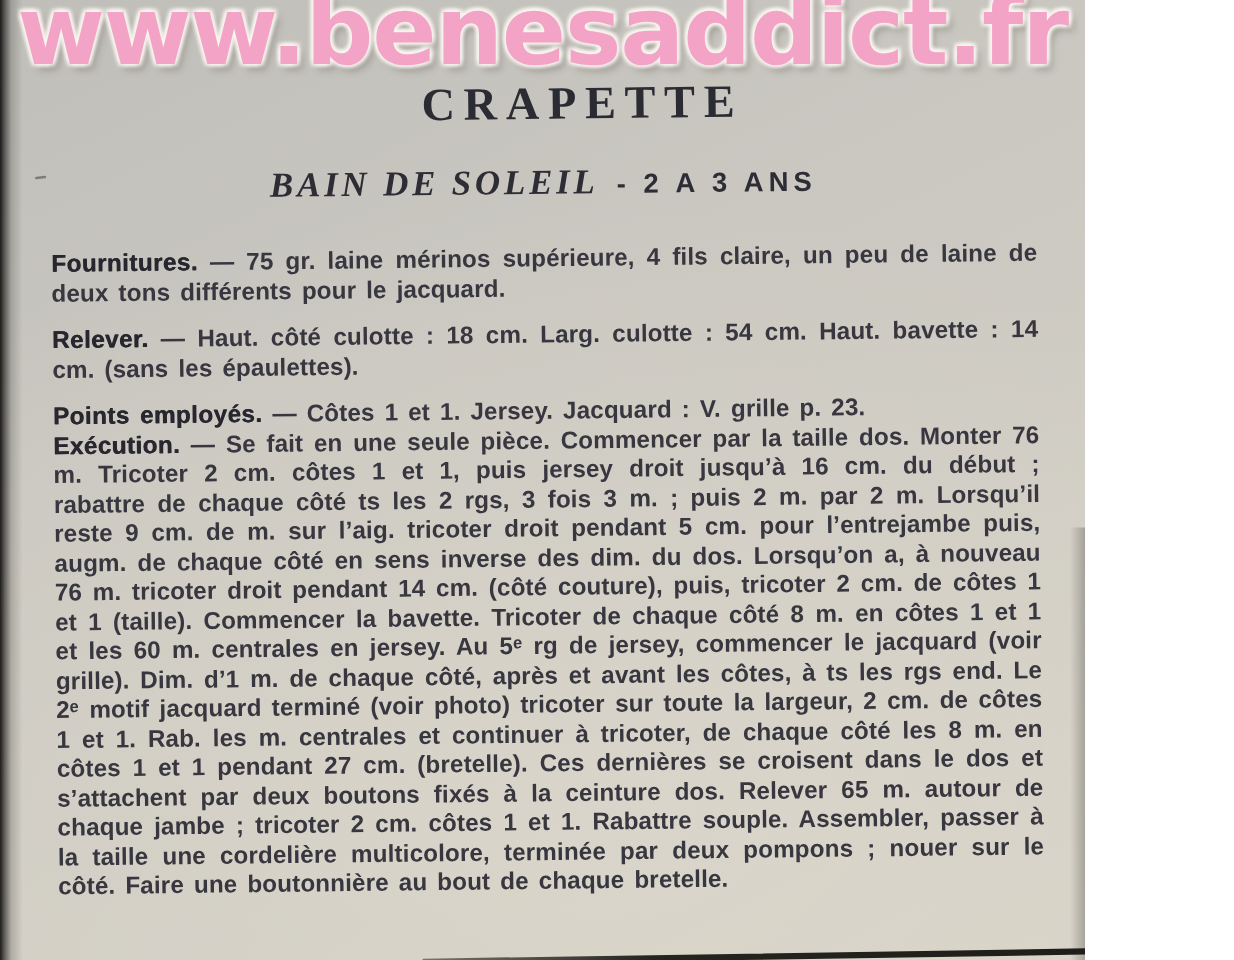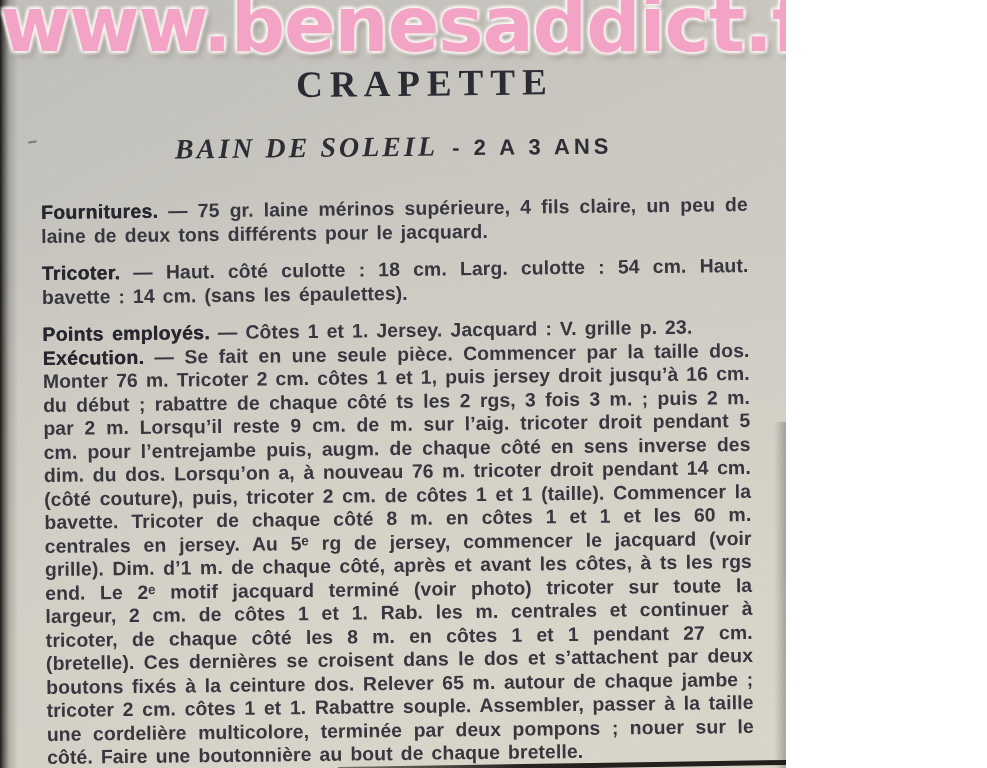--- a/index.html
+++ b/index.html
@@ -1,20 +1,20 @@
 <!DOCTYPE html>
 <html><head>
 <meta charset="utf-8">
 <style>
   html, body { margin: 0; padding: 0; }
   body { width: 987px; height: 768px; overflow: hidden; }
 
   .page {
     position: relative;
-    width: 786px;
+    width: 868px;
     height: 768px;
     background:
       radial-gradient(ellipse 1200px 700px at 55% 85%, rgba(224,219,206,0.55), rgba(224,219,206,0) 70%),
       linear-gradient(155deg, #c0beb9 0%, #c9c7c0 35%, #cecbc3 60%, #d6d2c7 100%);
     overflow: hidden;
     font-family: "Liberation Sans", sans-serif;
   }
 
   
   .edge-left {
@@ -159,21 +159,21 @@
     <h1 class="title">CRAPETTE</h1>
 
     <h2 class="subtitle">
       <span class="main">BAIN DE SOLEIL</span>
       <span class="detail">- 2 A 3 ANS</span>
     </h2>
 
     <div class="body-text">
       <p class="para"><span class="lead">Fournitures.</span><span> — 75 gr. laine mérinos supérieure, 4 fils claire, un peu de laine de deux tons différents pour le jacquard.</span></p>
 
-      <p class="para gap"><span class="lead">Tricoter.</span><span> — Haut. côté culotte : 18 cm. Larg. culotte : 54 cm. Haut. bavette : 14 cm. (sans les épaulettes).</span></p>
+      <p class="para gap"><span class="lead">Relever.</span><span> — Haut. côté culotte : 18 cm. Larg. culotte : 54 cm. Haut. bavette : 14 cm. (sans les épaulettes).</span></p>
 
       <p class="para gap"><span class="lead">Points employés.</span><span> — Côtes 1 et 1. Jersey. Jacquard : V. grille p. 23.</span></p>
 
       <p class="para"><span class="lead">Exécution.</span><span> — Se fait en une seule pièce. Commencer par la taille dos. Monter 76 m. Tricoter 2 cm. côtes 1 et 1, puis jersey droit jusqu’à 16 cm. du début ; rabattre de chaque côté ts les 2 rgs, 3 fois 3 m. ; puis 2 m. par 2 m. Lorsqu’il reste 9 cm. de m. sur l’aig. tricoter droit pendant 5 cm. pour l’entrejambe puis, augm. de chaque côté en sens inverse des dim. du dos. Lorsqu’on a, à nouveau 76 m. tricoter droit pendant 14 cm. (côté couture), puis, tricoter 2 cm. de côtes 1 et 1 (taille). Commencer la bavette. Tricoter de chaque côté 8 m. en côtes 1 et 1 et les 60 m. centrales en jersey. Au 5ᵉ rg de jersey, commencer le jacquard (voir grille). Dim. d’1 m. de chaque côté, après et avant les côtes, à ts les rgs end. Le 2ᵉ motif jacquard terminé (voir photo) tricoter sur toute la largeur, 2 cm. de côtes 1 et 1. Rab. les m. centrales et continuer à tricoter, de chaque côté les 8 m. en côtes 1 et 1 pendant 27 cm. (bretelle). Ces dernières se croisent dans le dos et s’attachent par deux boutons fixés à la ceinture dos. Relever 65 m. autour de chaque jambe ; tricoter 2 cm. côtes 1 et 1. Rabattre souple. Assembler, passer à la taille une cordelière multicolore, terminée par deux pompons ; nouer sur le côté. Faire une boutonnière au bout de chaque bretelle.</span></p>
     </div>
   </div>
 
   <div class="photo-edge">
     <div class="bar"></div>
     <div class="tick"></div>

